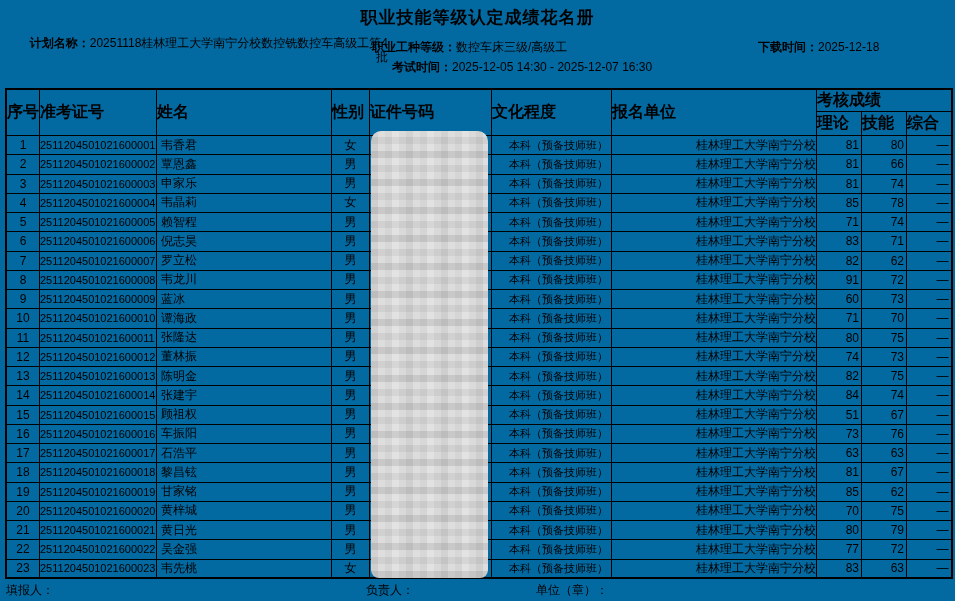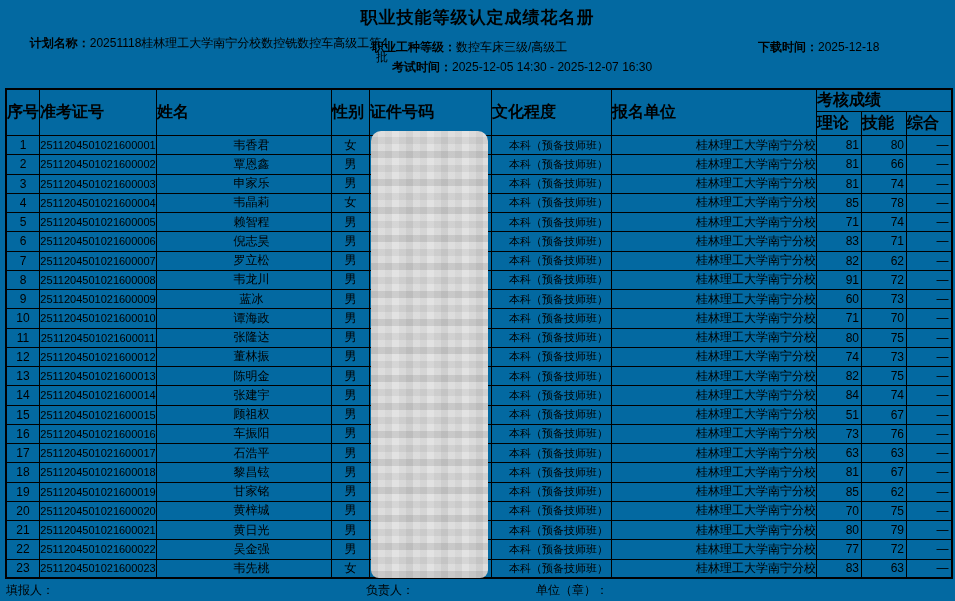--- a/index.html
+++ b/index.html
@@ -33,22 +33,22 @@
   .roster thead tr.h2 { height:24px; }
   .roster thead th { text-align:left; vertical-align:middle; font-size:16px;font-weight:bold; }
   .roster tbody tr { height:19.26px; }
 
   col.c-seq{width:33px} col.c-ticket{width:117px} col.c-name{width:175px}
   col.c-gender{width:38px} col.c-id{width:122px} col.c-education{width:120px}
   col.c-unit{width:205px} col.c-theory{width:45px} col.c-skill{width:45px}
   col.c-comprehensive{width:45px}
 
   td.seq { text-align:center; }
-  td.ticket { text-align:center; font-size:11px; }
-  td.name { text-align:center; padding-left:15px; }
+  td.ticket { text-align:left; font-size:11px; }
+  td.name { text-align:left; padding-left:4px; }
   td.gender { text-align:center; }
   td.id { }
   td.education { text-align:left; font-size:11px; padding-left:17px; }
   td.unit { text-align:right; }
   td.theory, td.skill, td.comprehensive { text-align:right; padding-right:2px; }
 
   .redaction {
     position:absolute; left:371px; top:131px; width:117px; height:447px;
     border-radius:10px 10px 8px 8px;
     background:

